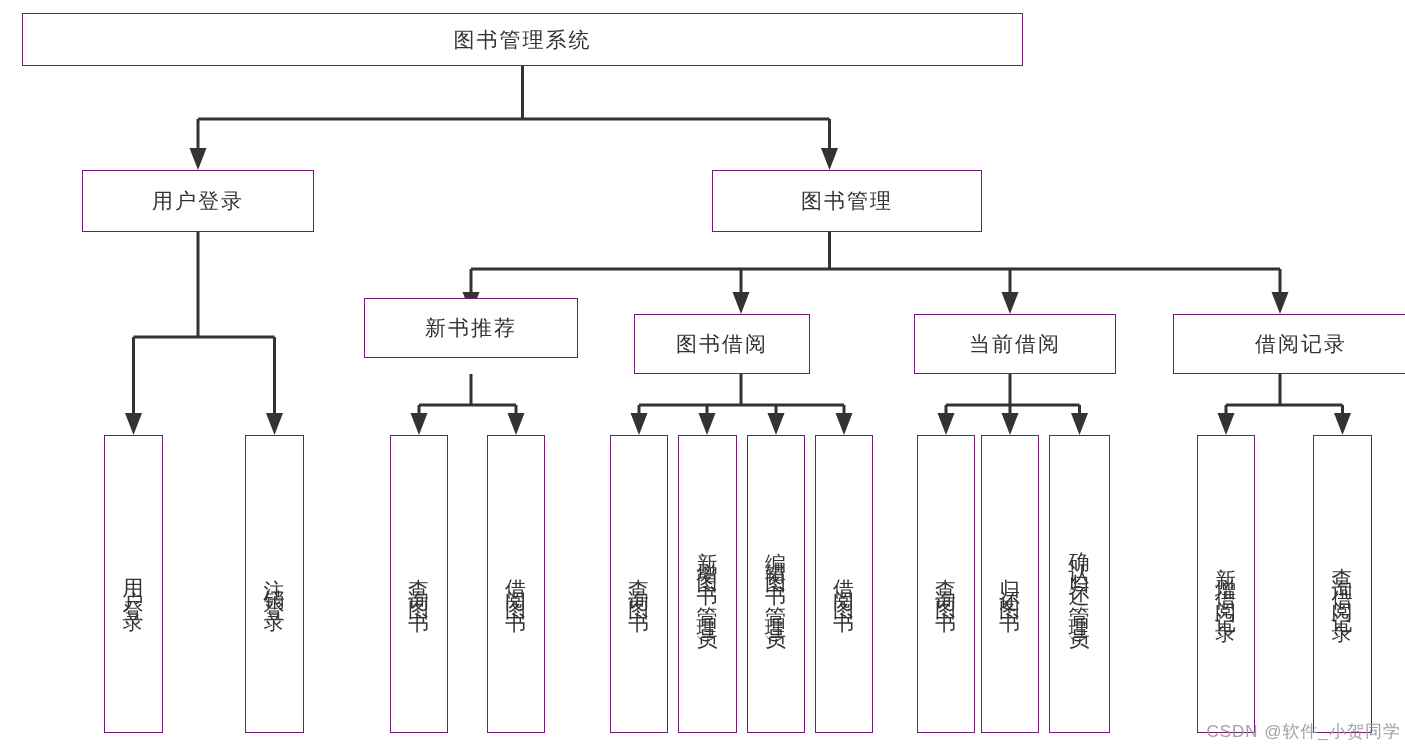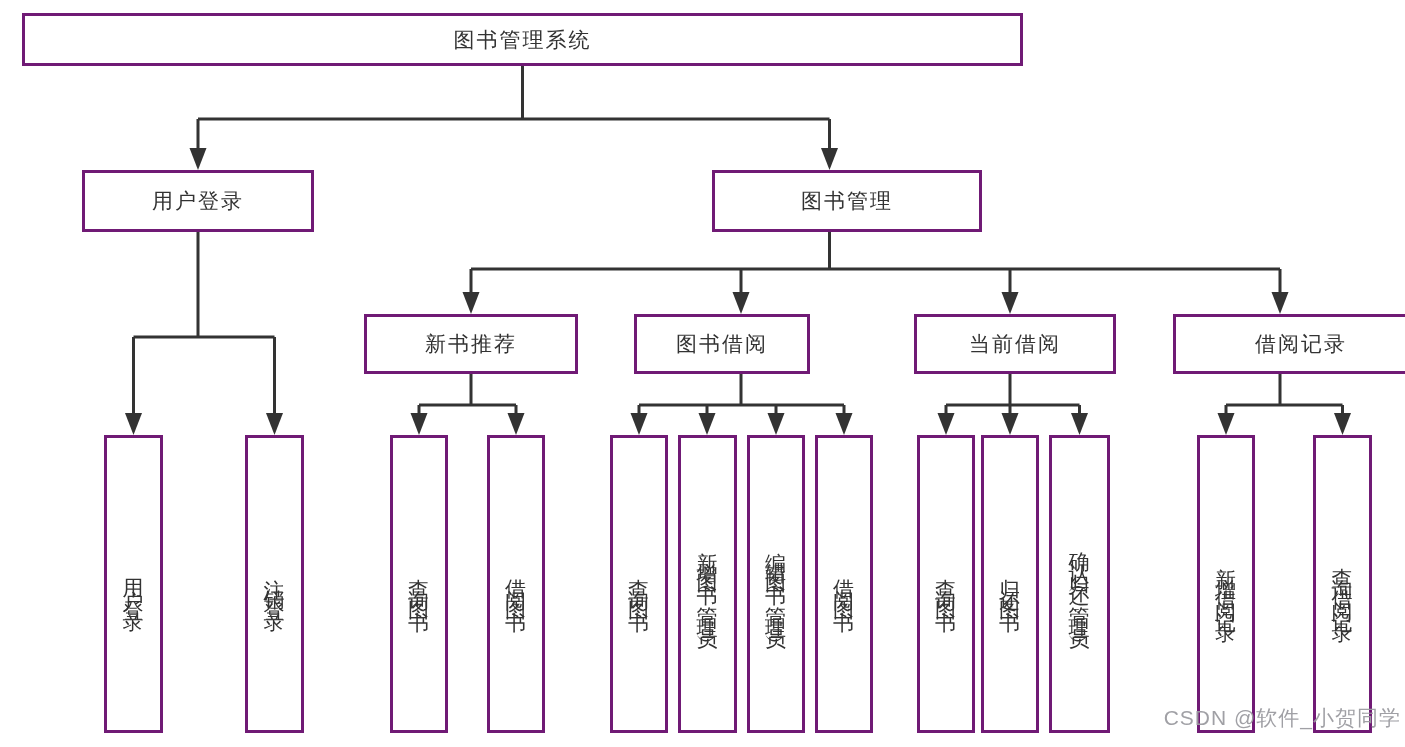--- a/index.html
+++ b/index.html
@@ -15,21 +15,21 @@
 
   .connectors {
     position: absolute;
     left: 0; top: 0;
     width: 1405px; height: 747px;
   }
 
   .node {
     position: absolute;
     box-sizing: border-box;
-    border: 3px solid #701a75;
+    border: 1px solid #701a75;
     background: #ffffff;
     color: #333333;
     display: flex;
     align-items: center;
     justify-content: center;
     font-size: 21px;
     letter-spacing: 2px;
     white-space: nowrap;
   }
 
@@ -37,22 +37,22 @@
     writing-mode: vertical-rl;
     text-orientation: mixed;
     letter-spacing: 11px;
     font-size: 21px;
     line-height: 1;
   }
 
   .watermark {
     position: absolute;
     right: 4px;
-    bottom: 15px;
-    font-size: 21px;
+    bottom: 4px;
+    font-size: 17px;
     color: rgba(155, 155, 160, 0.95);
     letter-spacing: 1px;
     pointer-events: none;
   }
 </style>
 </head>
 <body>
 
 <div class="stage">
 
@@ -94,21 +94,21 @@
       <polygon points="1217.5,413 1234.5,413 1226,435"></polygon>
       <polygon points="1334,413 1351,413 1342.5,435"></polygon>
     </g>
   </svg>
 
   <div class="node" style="left:22px; top:13px; width:1001px; height:53px;">图书管理系统</div>
 
   <div class="node" style="left:82px; top:170px; width:232px; height:62px;">用户登录</div>
   <div class="node" style="left:712px; top:170px; width:270px; height:62px;">图书管理</div>
 
-  <div class="node" style="left:364px; top:314px; width:214px; height:60px;">新书推荐</div>
+  <div class="node" style="left:364px; top:298px; width:214px; height:60px;">新书推荐</div>
   <div class="node" style="left:634px; top:314px; width:176px; height:60px;">图书借阅</div>
   <div class="node" style="left:903px; top:314px; width:202px; height:60px;margin-left:11px;">当前借阅</div>
   <div class="node" style="left:1173px; top:314px; width:256px; height:60px;">借阅记录</div>
 
   <div class="node leaf" style="left:104px; top:435px; width:59px; height:298px;">用户登录</div>
   <div class="node leaf" style="left:245px; top:435px; width:59px; height:298px;">注销登录</div>
 
   <div class="node leaf" style="left:390px; top:435px; width:58px; height:298px;">查询图书</div>
   <div class="node leaf" style="left:487px; top:435px; width:58px; height:298px;">借阅图书</div>
 

